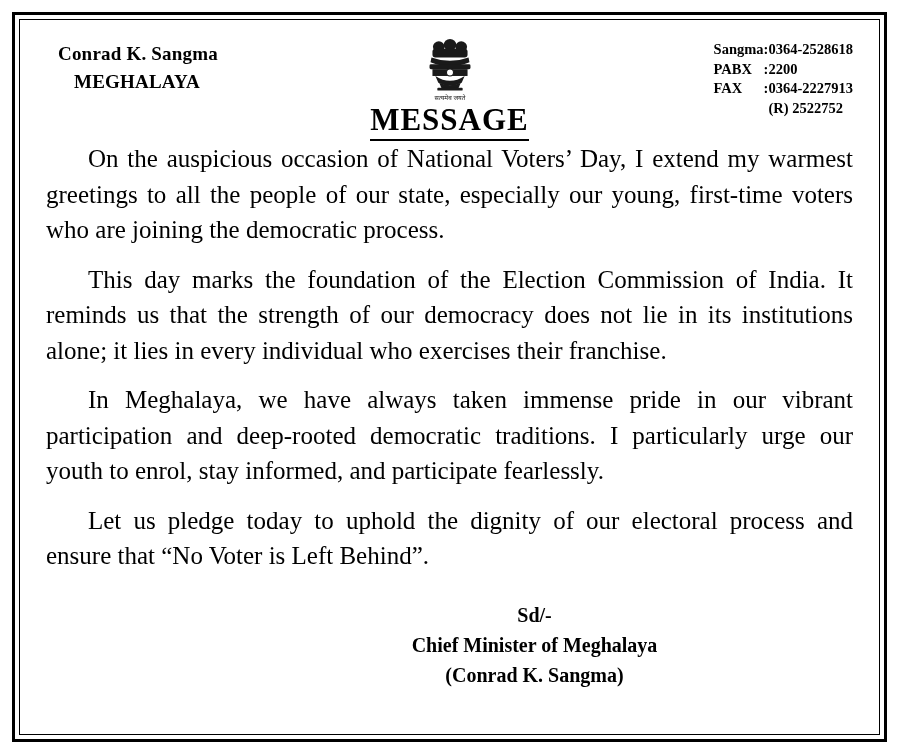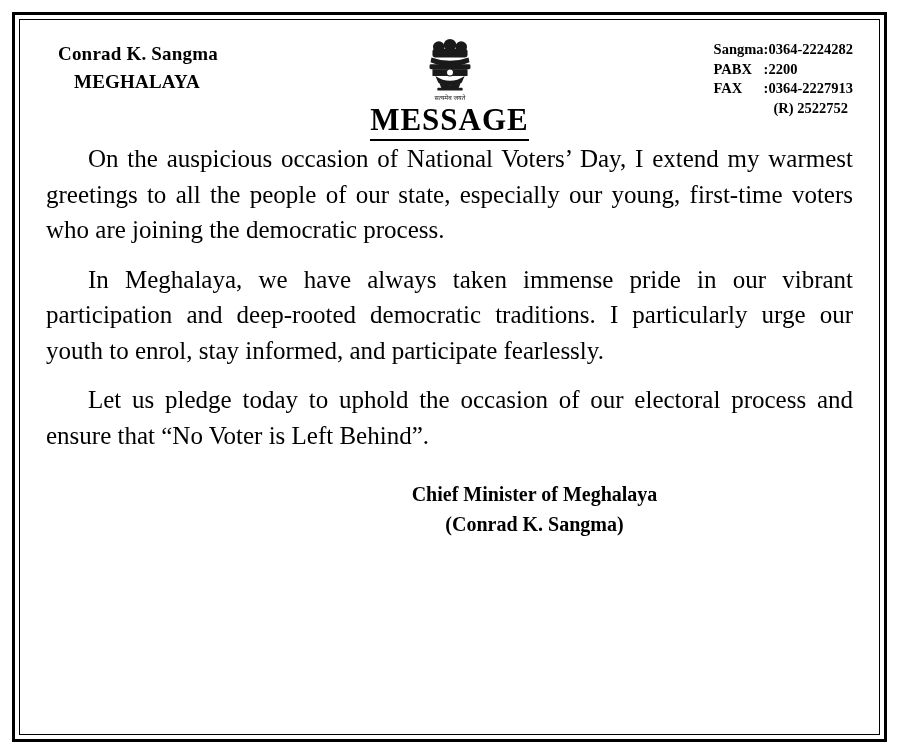--- a/index.html
+++ b/index.html
@@ -87,21 +87,21 @@
     line-height: 1.28;
   }
   .contact-table td {
     padding: 0 0 1px 0;
     white-space: nowrap;
     vertical-align: top;
   }
   .contact-label { padding-right: 14px; }
   .contact-sep { padding-right: 6px; }
   .contact-extra {
-    text-align: center;
+    text-align: left;
     padding-left: 14px;
   }
 
   
   .title-wrap {
     text-align: center;
     margin-top: -16px;
   }
   .title {
     display: inline-block;
@@ -176,21 +176,21 @@
             <text x="31" y="66" font-family="'Liberation Sans', sans-serif" font-size="6.5" text-anchor="middle" fill="#1a1a1a">सत्यमेव जयते</text>
           </svg>
         </div>
 
         <div class="header-right">
           <table class="contact-table">
             <tbody>
               <tr>
                 <td class="contact-label">Sangma</td>
                 <td class="contact-sep">:</td>
-                <td>0364-2224282</td>
+                <td>0364-2528618</td>
               </tr>
               <tr>
                 <td class="contact-label">PABX</td>
                 <td class="contact-sep">:</td>
                 <td>2200</td>
               </tr>
               <tr>
                 <td class="contact-label">FAX</td>
                 <td class="contact-sep">:</td>
                 <td>0364-2227913</td>
@@ -205,24 +205,26 @@
         </div>
 
       </div>
 
       <div class="title-wrap">
         <span class="title">MESSAGE</span>
       </div>
 
       <div class="body-text">
         <p>On the auspicious occasion of National Voters’ Day, I extend my warmest greetings to all the people of our state, especially our young, first-time voters who are joining the democratic process.</p>
+        <p>This day marks the foundation of the Election Commission of India. It reminds us that the strength of our democracy does not lie in its institutions alone; it lies in every individual who exercises their franchise.</p>
         <p>In Meghalaya, we have always taken immense pride in our vibrant participation and deep-rooted democratic traditions. I particularly urge our youth to enrol, stay informed, and participate fearlessly.</p>
-        <p>Let us pledge today to uphold the occasion of our electoral process and ensure that “No Voter is Left Behind”.</p>
+        <p>Let us pledge today to uphold the dignity of our electoral process and ensure that “No Voter is Left Behind”.</p>
       </div>
 
       <div class="signature">
+        <div>Sd/-</div>
         <div>Chief Minister of Meghalaya</div>
         <div>(Conrad K. Sangma)</div>
       </div>
 
     </div>
   </div>
 </div>
 
 </body></html>

